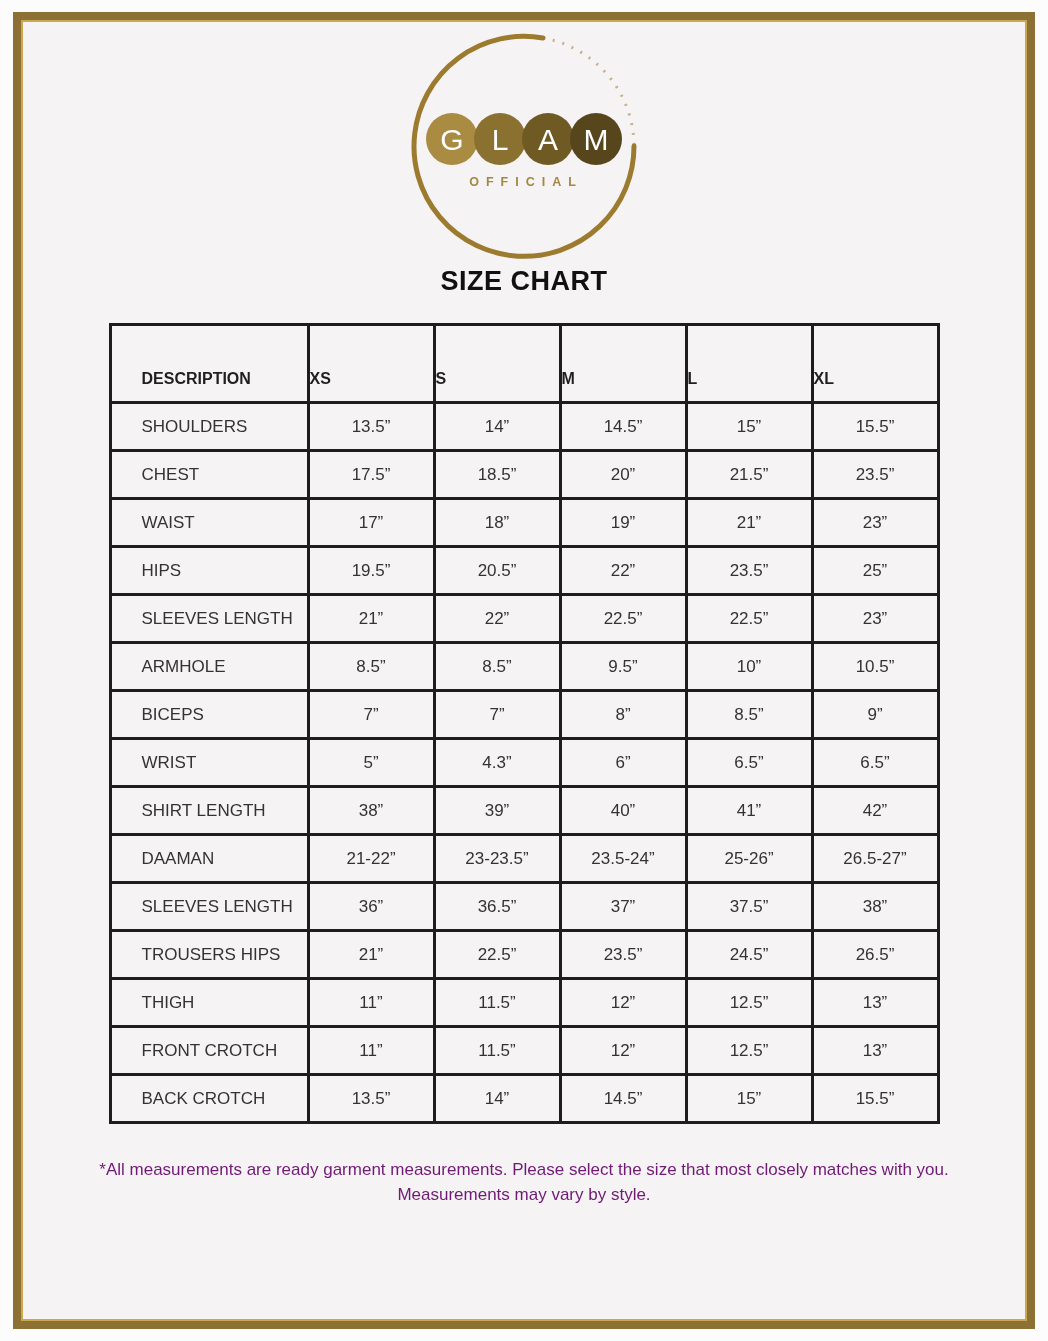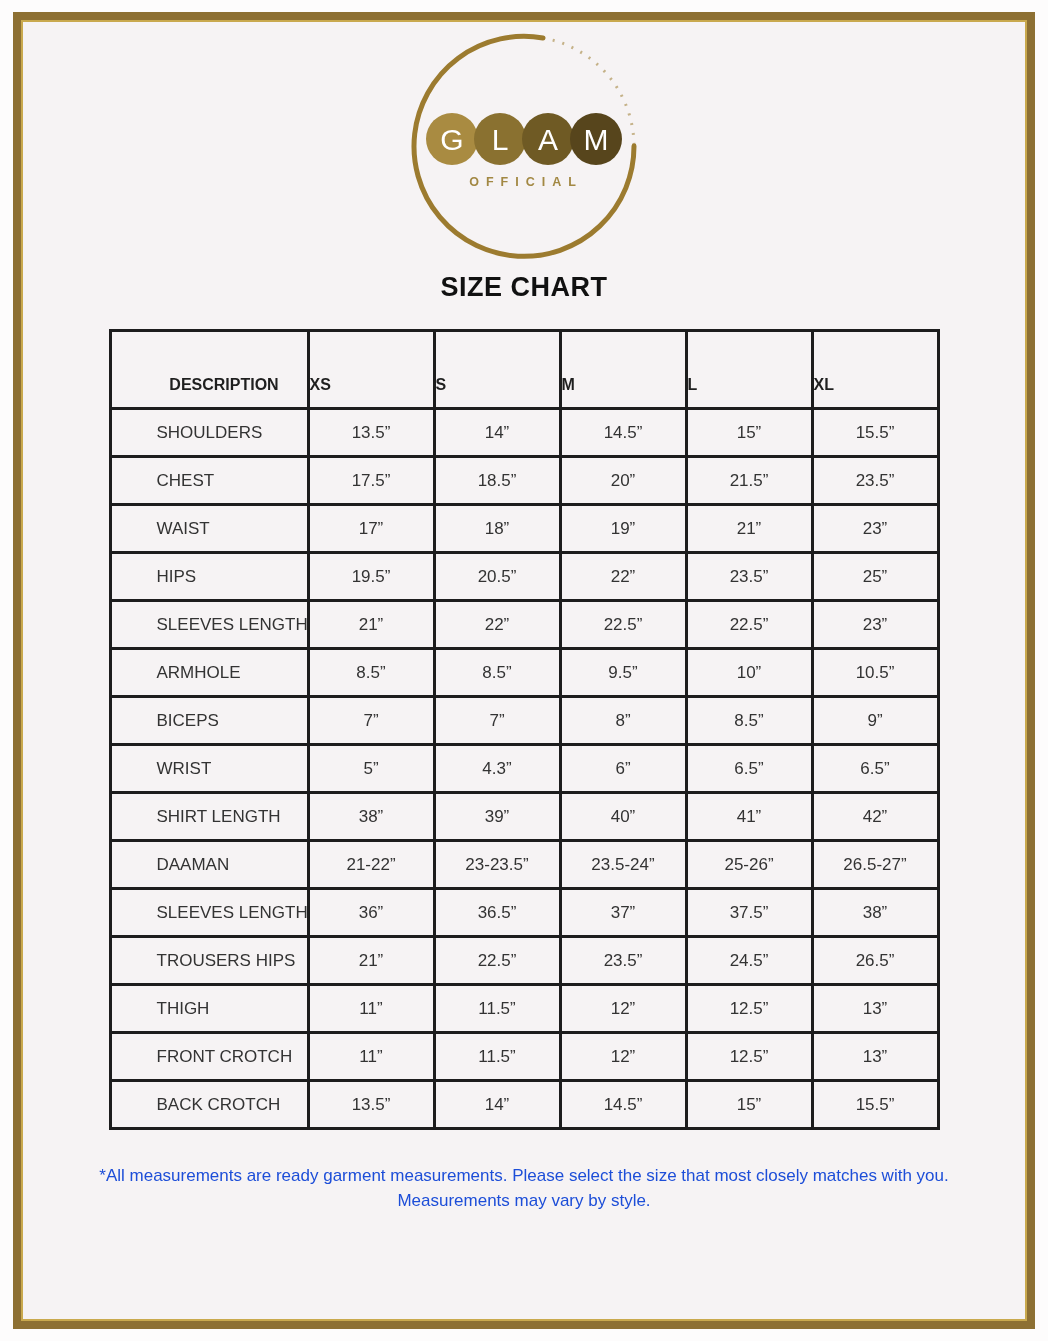--- a/index.html
+++ b/index.html
@@ -35,21 +35,21 @@
     text-anchor: middle;
   }
   .logo-subtitle {
     font-family: "Liberation Sans", sans-serif;
     font-size: 12.5px;
     font-weight: 600;
     letter-spacing: 7px;
     text-anchor: middle;
   }
   .page-title {
-    margin-top: 6px;
+    margin-top: 0;
     font-size: 27px;
     font-weight: bold;
     letter-spacing: 0.5px;
     color: #111111;
   }
   table.size-chart {
     border-collapse: collapse;
     table-layout: fixed;
     width: 828px;
     margin-top: 26px;
@@ -69,30 +69,30 @@
     font-size: 16px;
     color: #1f1f1f;
     text-align: left;
   }
   .size-chart td {
     height: 48px;
     vertical-align: middle;
     font-size: 17px;
     text-align: center;
   }
-  .size-chart th:first-child { width: 198px; text-align: center; padding-left: 30px; }
-  .size-chart td:first-child { text-align: left; padding-left: 45px; margin-top: 48px; }
+  .size-chart th:first-child { width: 198px; text-align: left; padding-left: 30px; }
+  .size-chart td:first-child { text-align: left; padding-left: 30px; margin-top: 48px; }
   .size-chart th:not(:first-child) { width: 126px; }
   .footnote {
     margin-top: 34px;
     width: 900px;
     text-align: center;
     font-size: 17px;
     line-height: 1.45;
-    color: #1d4ed8;
+    color: #701a75;
   }
 </style>
 </head>
 <body>
 
 <div class="canvas">
   <div class="frame">
 
     <svg class="logo-wrap" viewBox="0 0 240 240" aria-hidden="true">
 

